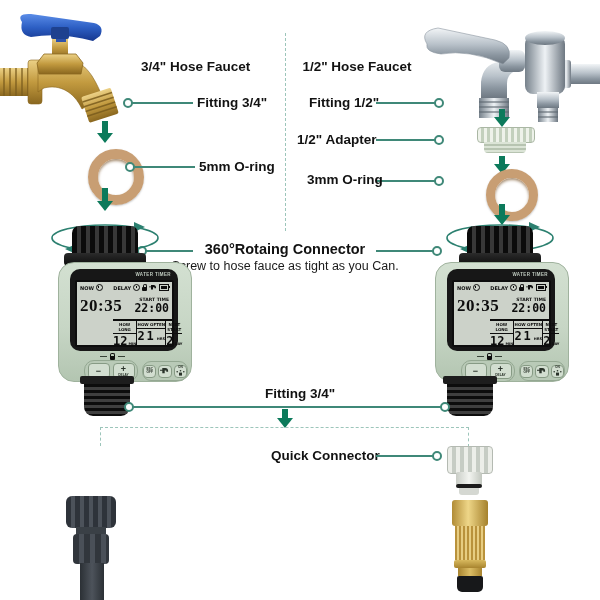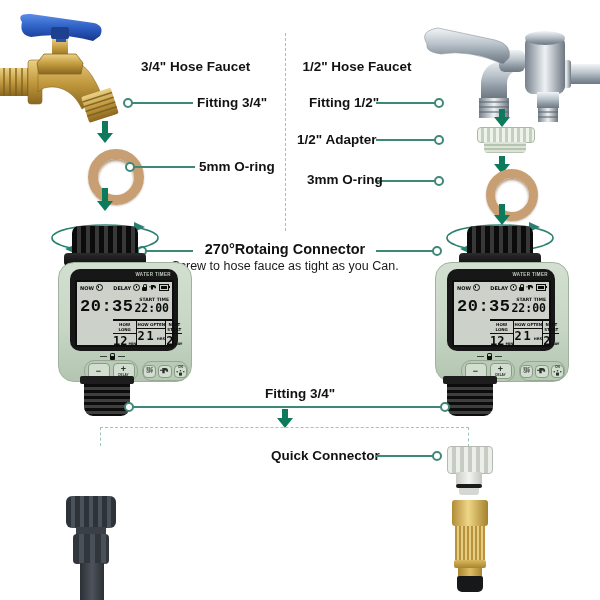--- a/index.html
+++ b/index.html
@@ -35,21 +35,21 @@
     background:linear-gradient(180deg,#2b2b2b,#0c0c0c);}
   .t-rot{position:absolute;top:-44px;width:114px;height:40px;}
   .t-bezel{position:absolute;left:12px;top:7px;width:108px;height:82px;background:#171717;border-radius:10px;}
   .t-brand{position:absolute;right:7px;top:3px;font-size:4.5px;font-weight:bold;letter-spacing:.4px;color:#c2cdc2;}
   .t-lcd{position:absolute;left:5px;top:11px;width:95px;height:63px;background:#ccd2c9;border:2px solid #0d0d0d;border-radius:2px;
          font-family:"DejaVu Sans",sans-serif;color:#0d0d0d;}
   .lcd-r1{height:11px;display:flex;align-items:center;justify-content:space-between;padding:0 3px;}
   .lcd-r1 .grp{display:flex;align-items:center;gap:2px;}
   .lcd-r1 .t{font-size:5px;font-weight:bold;}
   .lcd-r2{height:26px;display:flex;align-items:center;padding:0 3px;}
-  .lcd-time{flex:1;font-family:Liberation Mono, monospace;font-weight:bold;font-size:17px;letter-spacing:.5px;}
+  .lcd-time{flex:1;font-family:Liberation Serif, serif;font-weight:bold;font-size:17px;letter-spacing:.5px;}
   .lcd-st{width:36px;text-align:right;line-height:1;}
   .lcd-st .a{font-size:4.5px;font-weight:bold;display:block;}
   .lcd-st .b{font-family:"DejaVu Sans Mono",monospace;font-weight:bold;font-size:11.5px;display:block;}
   .lcd-r3{height:24px;display:flex;border-top:2px solid #0d0d0d;margin-left:36px;}
   .cell{flex:1;display:flex;flex-direction:column;align-items:center;}
   .cell + .cell{border-left:1.5px solid #0d0d0d;align-items:center;}
   .cell .cl{font-size:4px;font-weight:bold;border-bottom:1px solid #0d0d0d;width:100%;text-align:center;padding:1px 0;}
   .cell .cv{display:flex;align-items:flex-end;gap:1px;}
   .cell .n{font-family:"DejaVu Sans Mono",monospace;font-weight:bold;font-size:12px;line-height:1.2;}
   .cell .u{font-size:3.6px;font-weight:bold;margin-bottom:2px;}
@@ -229,21 +229,21 @@
   <div class="cdot" style="left:434px;top:176px;"></div>
   <div class="lbl" style="left:307px;top:172px;">3mm O-ring</div>
 
   <div class="arrow" style="left:494px;top:204px;">
       <i class="s" style="display:block;height:11px;"></i>
       <i class="h" style="display:block;"></i>
     </div>
 
   <div class="cdot" style="left:137px;top:246px;"></div>
   <div class="cline" style="left:145px;top:250px;width:48px;"></div>
-  <div class="lbl center" style="left:185px;top:241px;width:200px;font-size:14.5px;">270°Rotaing Connector</div>
+  <div class="lbl center" style="left:185px;top:241px;width:200px;font-size:14.5px;">360°Rotaing Connector</div>
   <div class="sub" style="left:170px;top:259px;width:230px;">Screw to hose fauce as tight as you Can.</div>
   <div class="cline" style="left:376px;top:250px;width:58px;"></div>
   <div class="cdot" style="left:432px;top:246px;"></div>
 
   <div class="timer timer-left" style="left:58px;top:262px;width:132px;height:160px;">
     <svg class="t-rot" viewBox="0 0 114 40">
       <ellipse cx="57" cy="20" rx="53" ry="13" fill="none" stroke="#2c8070" stroke-width="1.6"></ellipse>
       <polygon points="86,4 97,9 86,14" fill="#2c8070"></polygon>
       <polygon points="28,36 17,31 28,26" fill="#2c8070"></polygon>
     </svg>

